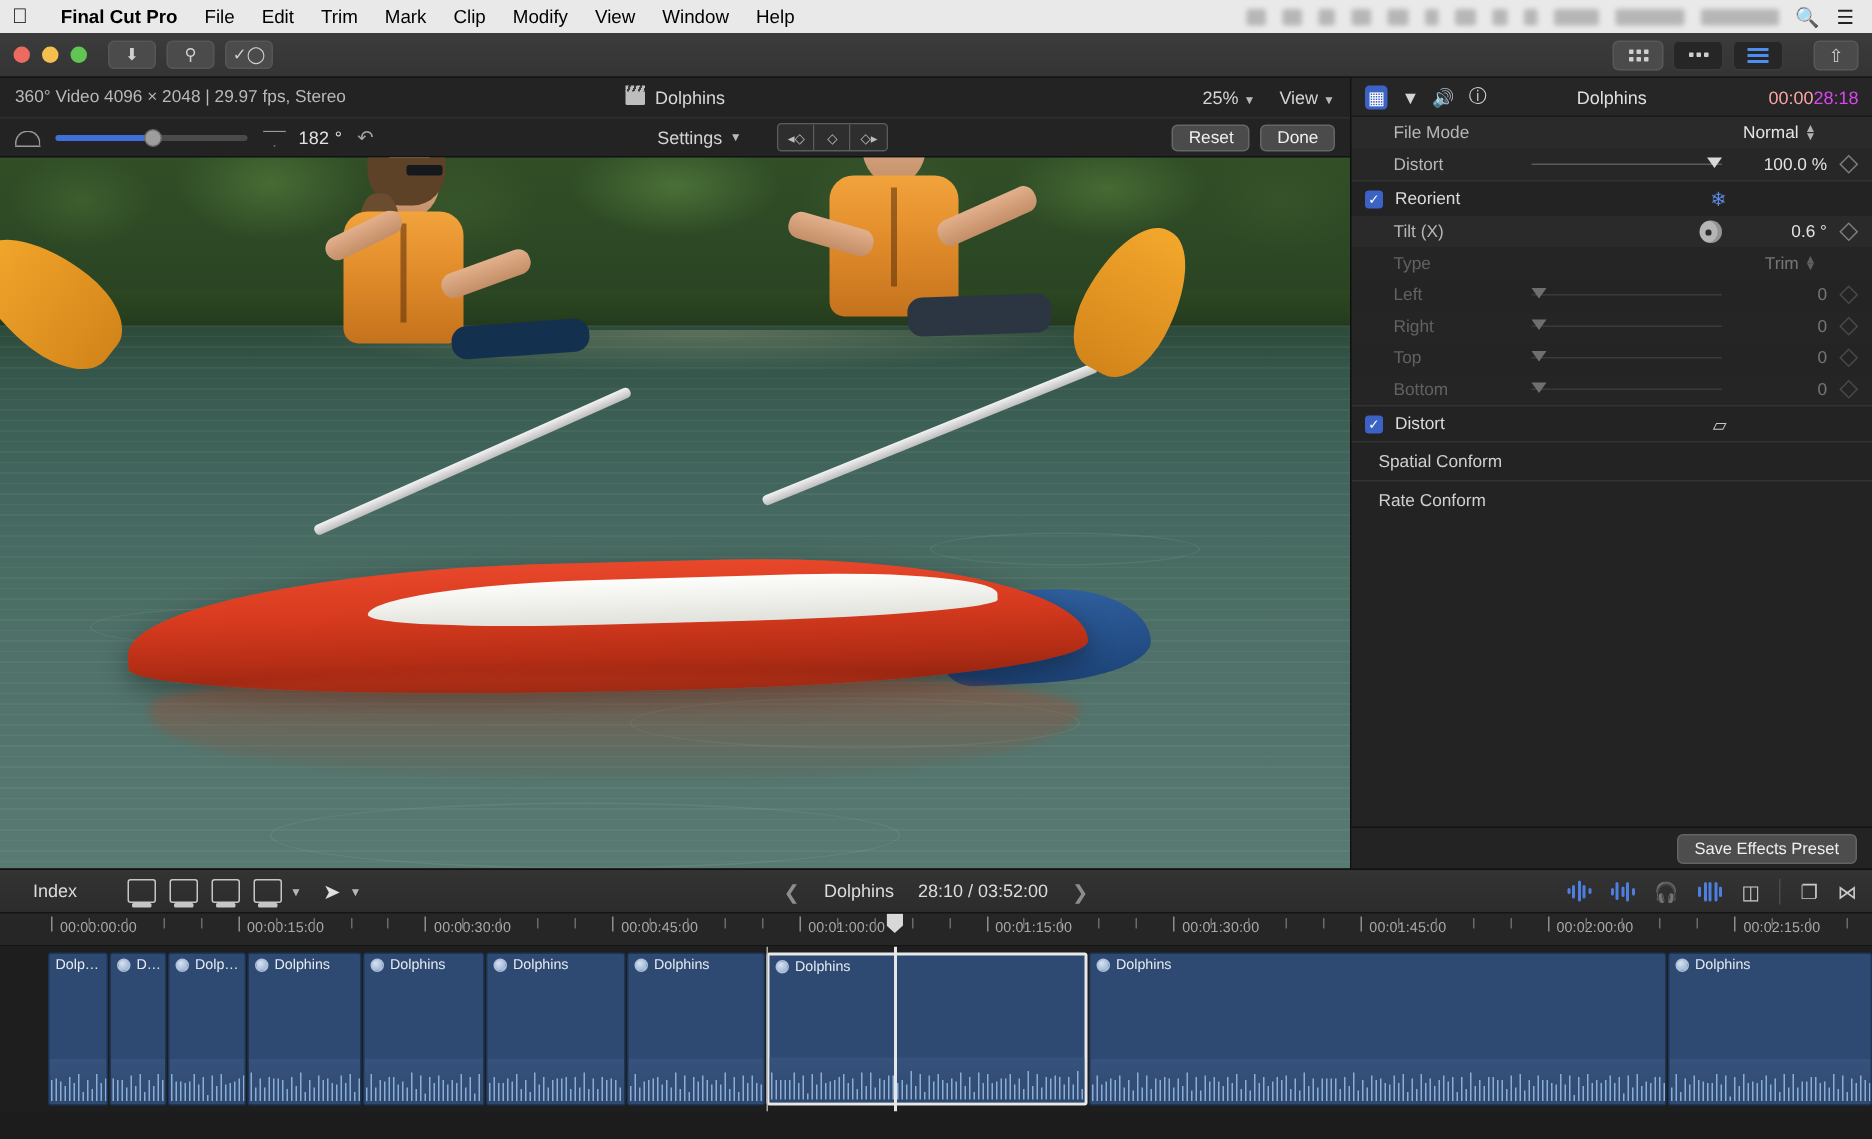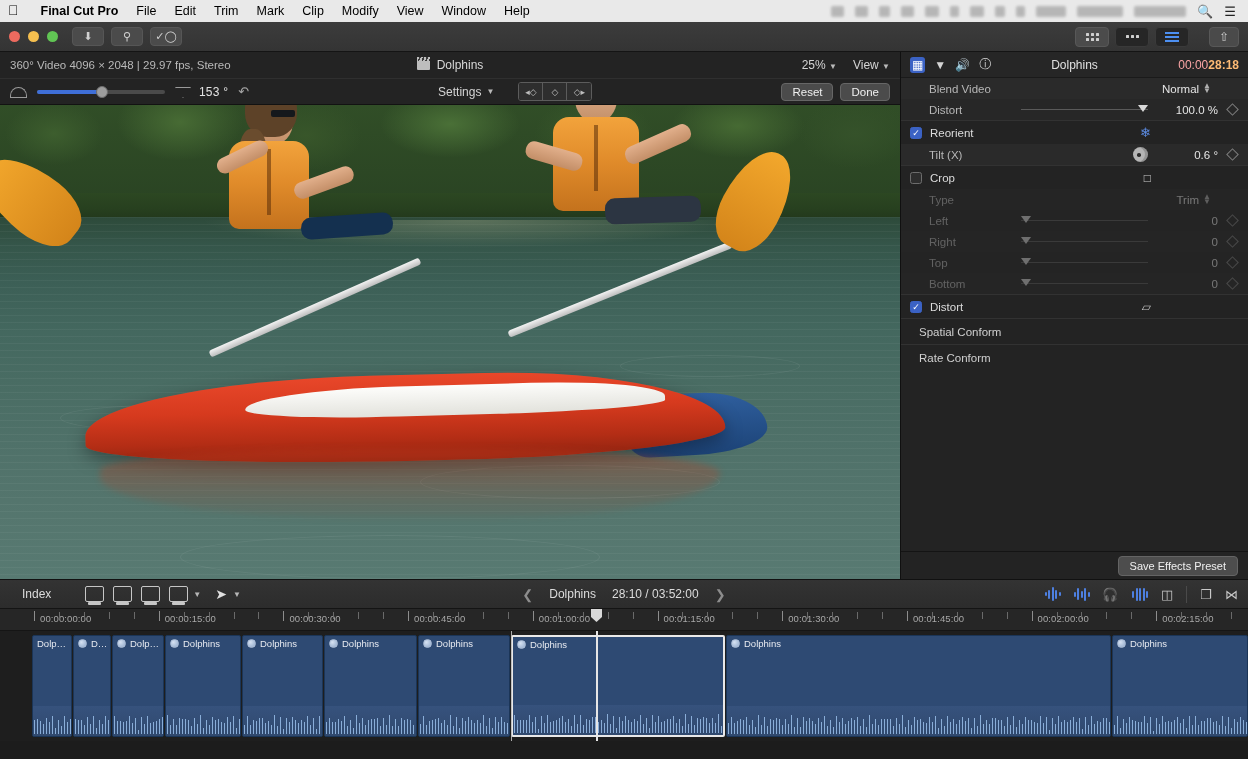--- a/index.html
+++ b/index.html
@@ -182,21 +182,21 @@
   
   .inspector { width: 348px; background:#232323; border-left:1px solid #101010;
     display:flex; flex-direction:column; height:100%;}
   .insp-head { height:26px; display:flex; align-items:center; padding:0 9px; gap:9px;
     background:#262626; border-bottom:1px solid #1a1a1a; position:relative;}
   .ih-icon { color:#d4d4d4; font-size:12px; display:flex; align-items:center; }
   .ih-icon.active { background:#3b62c4; border-radius:3px; padding:1px 2px; color:#fff;}
   .insp-title { position:absolute; left:0;right:0;margin:auto;width:max-content;
     font-size:12px; color:#e0e0e0;}
   .insp-tc { margin-left:auto; font-size:12px; color:#cfcfcf; }
-  .insp-tc b { color:#fdba74; font-weight:bold;}
+  .insp-tc b { color:#d946ef; font-weight:normal;}
   .insp-tc .dim { color:#fca5a5; }
 
   .insp-body { flex:1; overflow:hidden; }
   .sec-head { height:22px; display:flex; align-items:center; padding:0 9px 0 18px;
     font-size:11.5px; color:#c9c9c9;}
   .prow { height:21px; display:flex; align-items:center; padding:0 9px 0 28px;
     font-size:11.5px; color:#b7b7b7; background:#2a2a2a;}
   .prow.alt { background:#272727; }
   .prow .lbl { width: 92px; flex-shrink:0; }
   .prow .ctrl { flex:1; display:flex; align-items:center; justify-content:flex-end; gap:8px;}
@@ -357,21 +357,21 @@
       </span>
     </div>
 
     <div class="viewer-ctrl">
       <span class="fov-dome"></span>
       <span class="fov-slider">
         <span class="fov-fill"></span>
         <span class="fov-knob"></span>
       </span>
       <span class="vshape"></span>
-      <span class="fov-val">153 °</span>
+      <span class="fov-val">182 °</span>
       <span class="reset-arrow">↶</span>
       <span class="settings-btn">
         <span>Settings</span>
         <span class="caret">▼</span>
       </span>
       <span class="kf-group">
         <div>◂◇</div>
         <div>◇</div>
         <div>◇▸</div>
       </span>
@@ -438,21 +438,21 @@
       <span class="insp-title">Dolphins</span>
       <span class="insp-tc">
         <span class="dim">00:00</span><b>28:18</b>
       </span>
     </div>
 
     <div class="insp-body">
 
 
       <div class="prow">
-        <span class="lbl">Blend Video</span>
+        <span class="lbl">File Mode</span>
         <span class="ctrl">
           <span class="popval">
             <span>Normal</span>
             <span class="stepper">▲<br>▼</span>
           </span>
         </span>
         <span style="width:28px"></span>
       </div>
 
       <div class="prow alt">
@@ -477,27 +477,20 @@
       <div class="prow">
         <span class="lbl">Tilt (X)</span>
         <span class="ctrl">
           <span class="dial"></span>
           <span class="val">0.6 °</span>
         </span>
         <span class="kfdot"></span>
       </div>
 
 
-      <div class="ckrow">
-        <span class="cbox"></span>
-        <span>Crop</span>
-        <span class="ck-glyph">
-            <span>□</span>
-          </span>
-      </div>
 
       <div class="prow dimmed">
         <span class="lbl">Type</span>
         <span class="ctrl">
           <span class="popval">
             <span>Trim</span>
             <span class="stepper">▲<br>▼</span>
           </span>
         </span>
         <span style="width:28px"></span>

